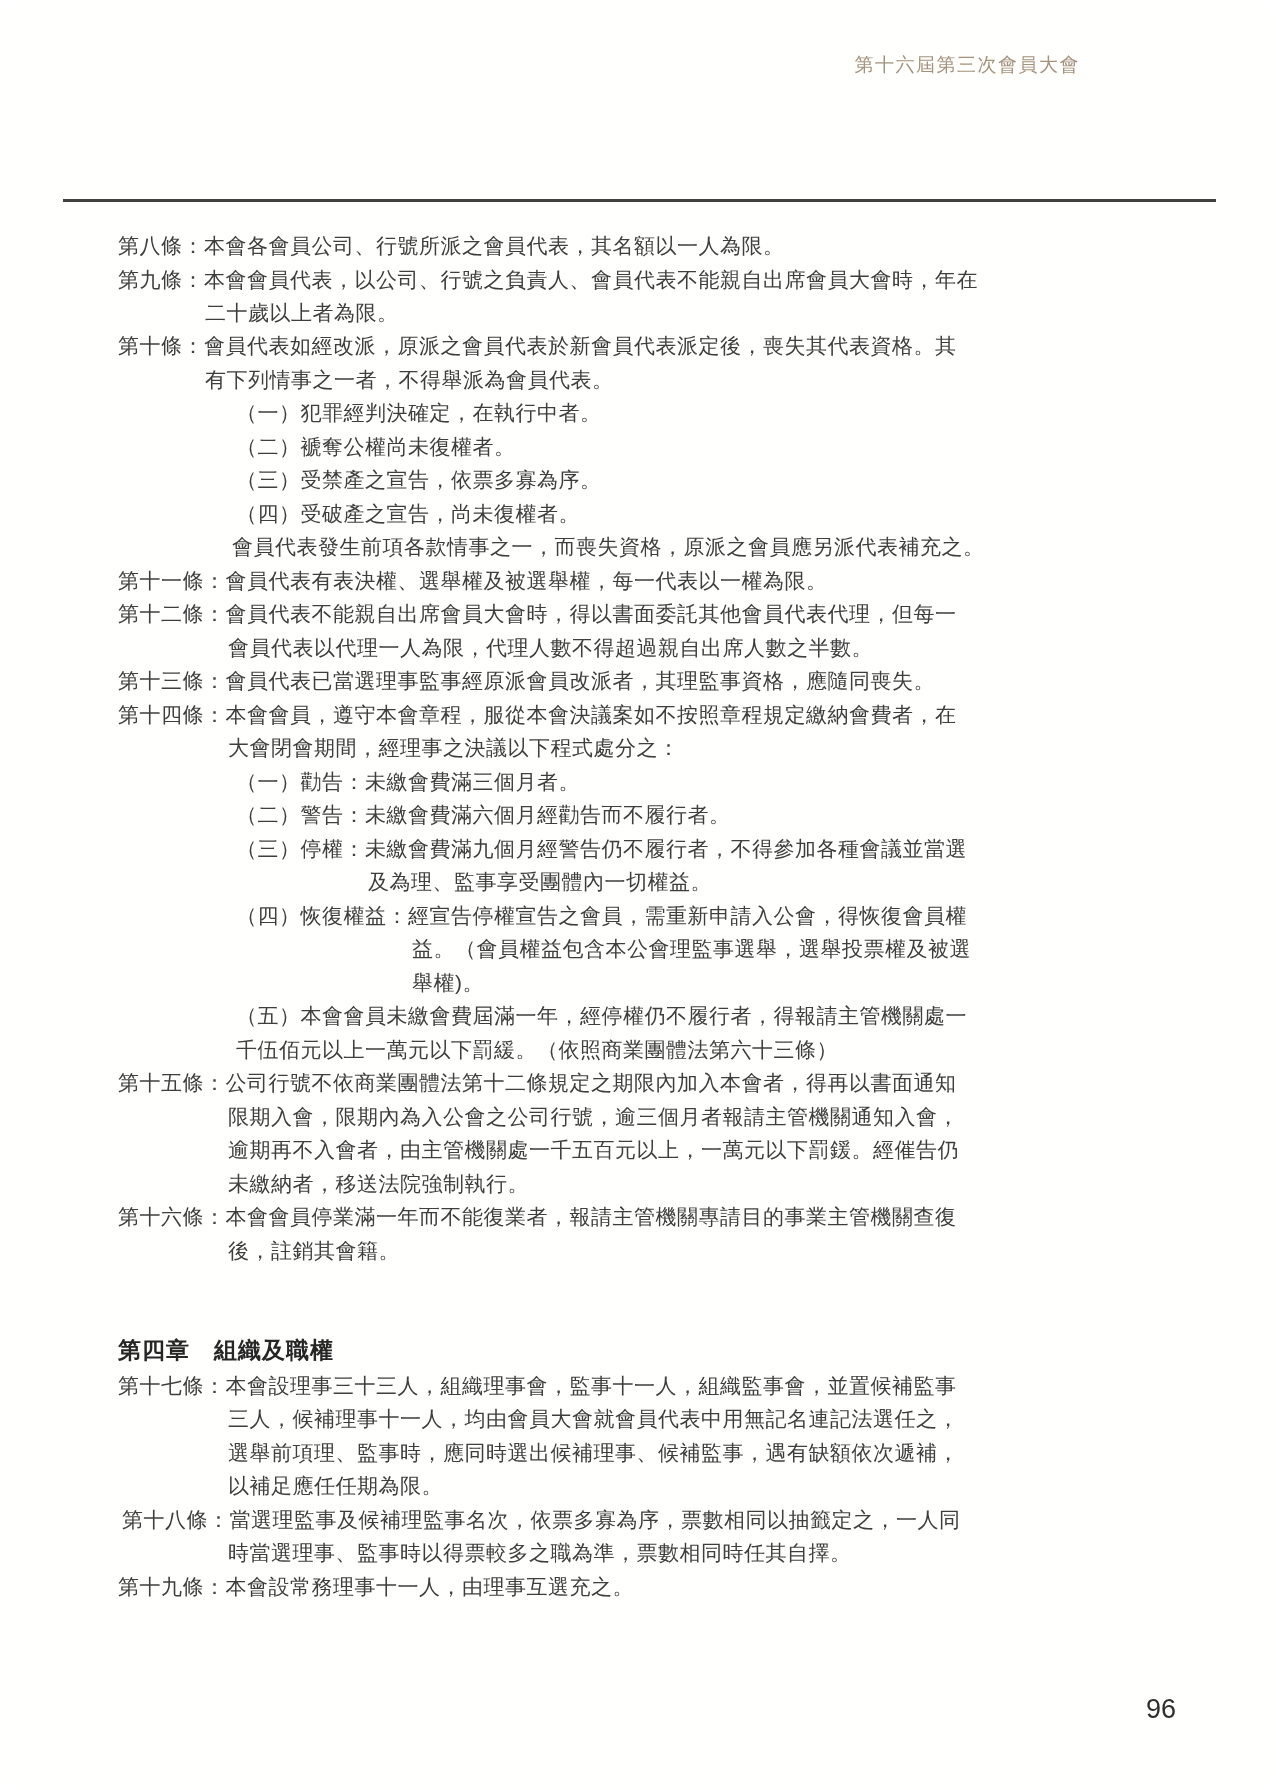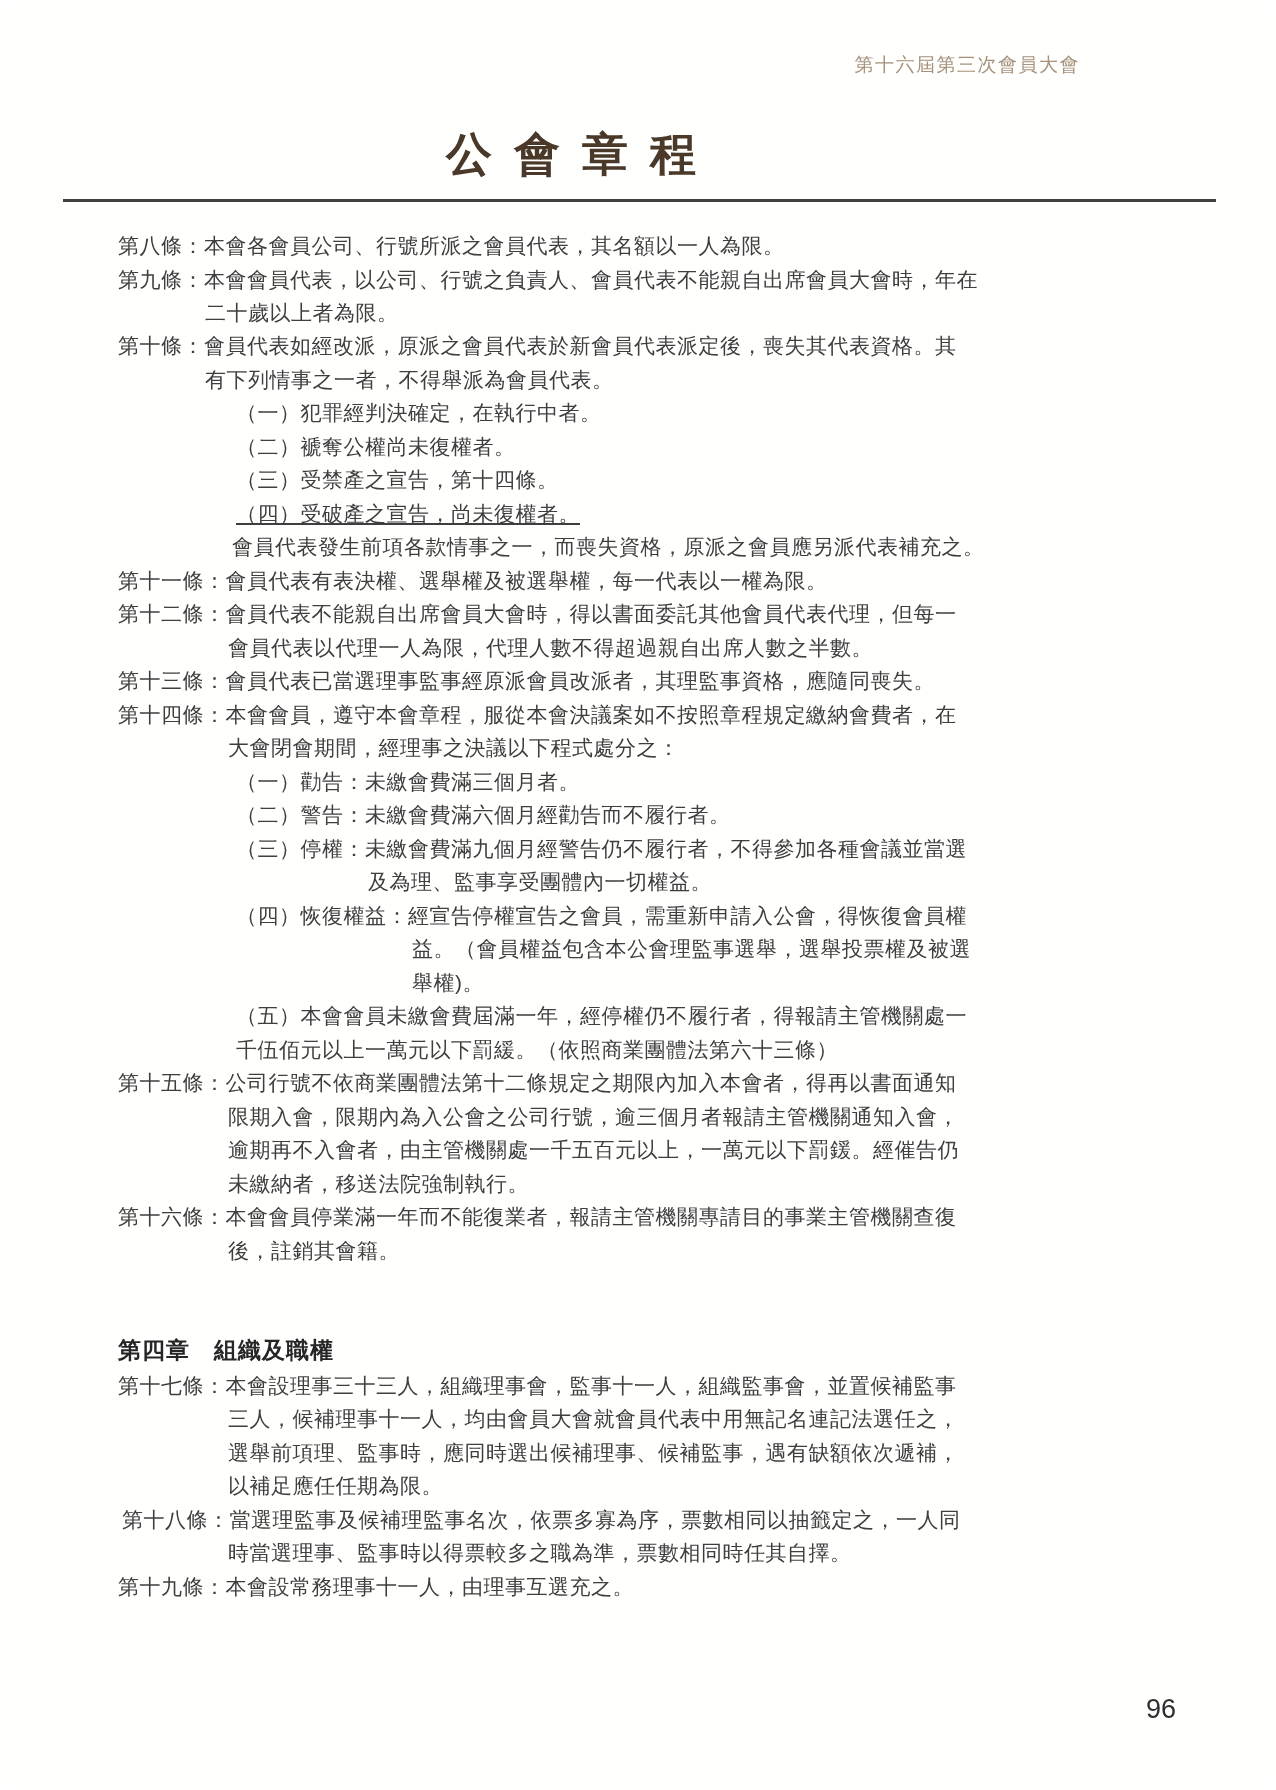--- a/index.html
+++ b/index.html
@@ -66,34 +66,33 @@
     font-size: 27px;
     color: #2e2e2e;
   }
 </style>
 </head>
 <body>
 
 <div id="page">
   <div class="header-label">第十六屆第三次會員大會</div>
 
-  <div class="page-title">公會章程</div>
 
   <div class="divider"></div>
 
   <div id="document-body">
       <div class="doc-line" style="left: 118px; top: 232px;">第八條：本會各會員公司、行號所派之會員代表，其名額以一人為限。</div>
       <div class="doc-line" style="left: 118px; top: 266px;">第九條：本會會員代表，以公司、行號之負責人、會員代表不能親自出席會員大會時，年在</div>
       <div class="doc-line" style="left: 205px; top: 299px;">二十歲以上者為限。</div>
       <div class="doc-line" style="left: 118px; top: 332px;">第十條：會員代表如經改派，原派之會員代表於新會員代表派定後，喪失其代表資格。其</div>
       <div class="doc-line" style="left: 205px; top: 366px;">有下列情事之一者，不得舉派為會員代表。</div>
       <div class="doc-line" style="left: 236px; top: 399px;">（一）犯罪經判決確定，在執行中者。</div>
       <div class="doc-line" style="left: 236px; top: 433px;">（二）褫奪公權尚未復權者。</div>
-      <div class="doc-line" style="left: 236px; top: 466px;">（三）受禁產之宣告，第十四條。</div>
-      <div class="doc-line" style="left: 236px; top: 500px; text-decoration: underline;">（四）受破產之宣告，尚未復權者。</div>
+      <div class="doc-line" style="left: 236px; top: 466px;">（三）受禁產之宣告，依票多寡為序。</div>
+      <div class="doc-line" style="left: 236px; top: 500px;">（四）受破產之宣告，尚未復權者。</div>
       <div class="doc-line" style="left: 232px; top: 533px;">會員代表發生前項各款情事之一，而喪失資格，原派之會員應另派代表補充之。</div>
       <div class="doc-line" style="left: 118px; top: 567px;">第十一條：會員代表有表決權、選舉權及被選舉權，每一代表以一權為限。</div>
       <div class="doc-line" style="left: 118px; top: 600px;">第十二條：會員代表不能親自出席會員大會時，得以書面委託其他會員代表代理，但每一</div>
       <div class="doc-line" style="left: 228px; top: 634px;">會員代表以代理一人為限，代理人數不得超過親自出席人數之半數。</div>
       <div class="doc-line" style="left: 118px; top: 667px;">第十三條：會員代表已當選理事監事經原派會員改派者，其理監事資格，應隨同喪失。</div>
       <div class="doc-line" style="left: 118px; top: 701px;">第十四條：本會會員，遵守本會章程，服從本會決議案如不按照章程規定繳納會費者，在</div>
       <div class="doc-line" style="left: 228px; top: 734px;">大會閉會期間，經理事之決議以下程式處分之：</div>
       <div class="doc-line" style="left: 236px; top: 768px;">（一）勸告：未繳會費滿三個月者。</div>
       <div class="doc-line" style="left: 236px; top: 801px;">（二）警告：未繳會費滿六個月經勸告而不履行者。</div>
       <div class="doc-line" style="left: 236px; top: 835px;">（三）停權：未繳會費滿九個月經警告仍不履行者，不得參加各種會議並當選</div>

